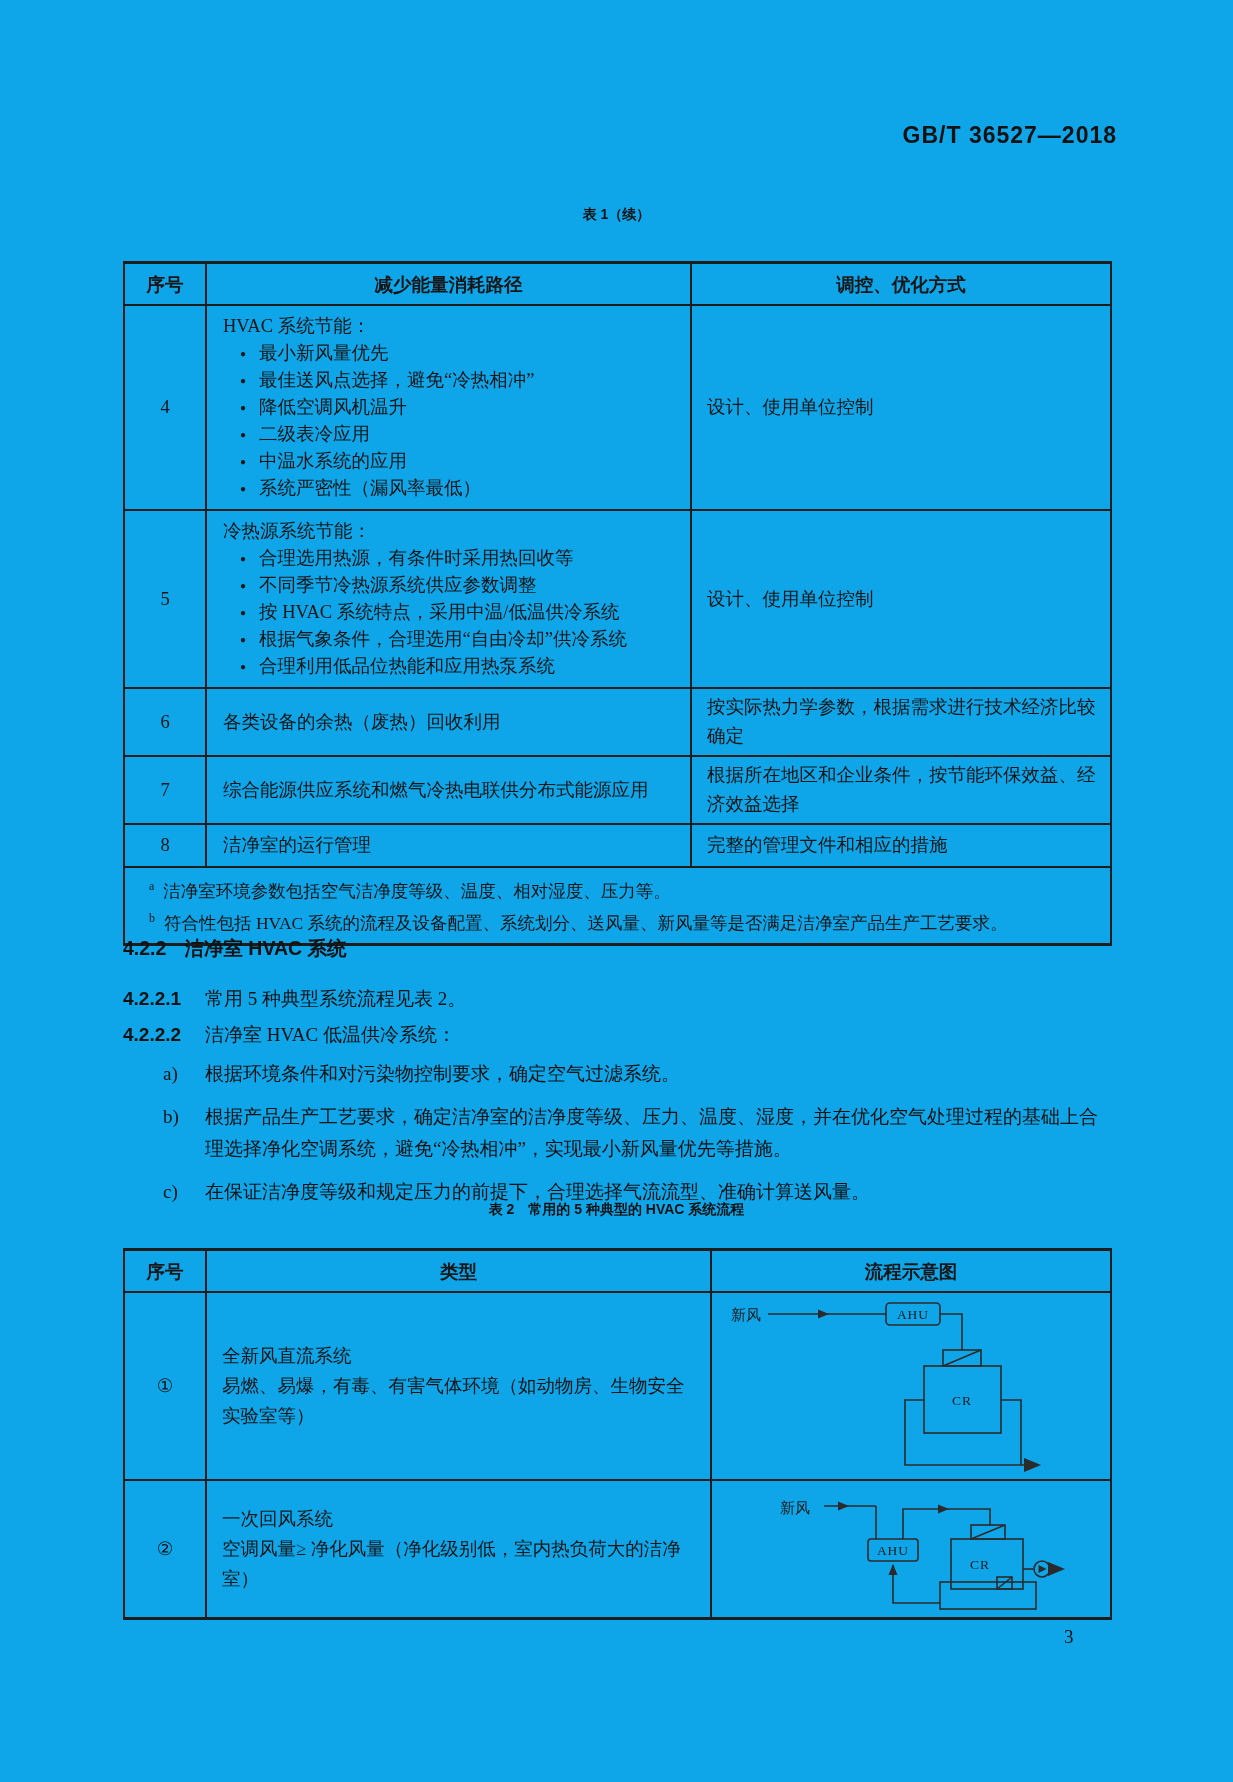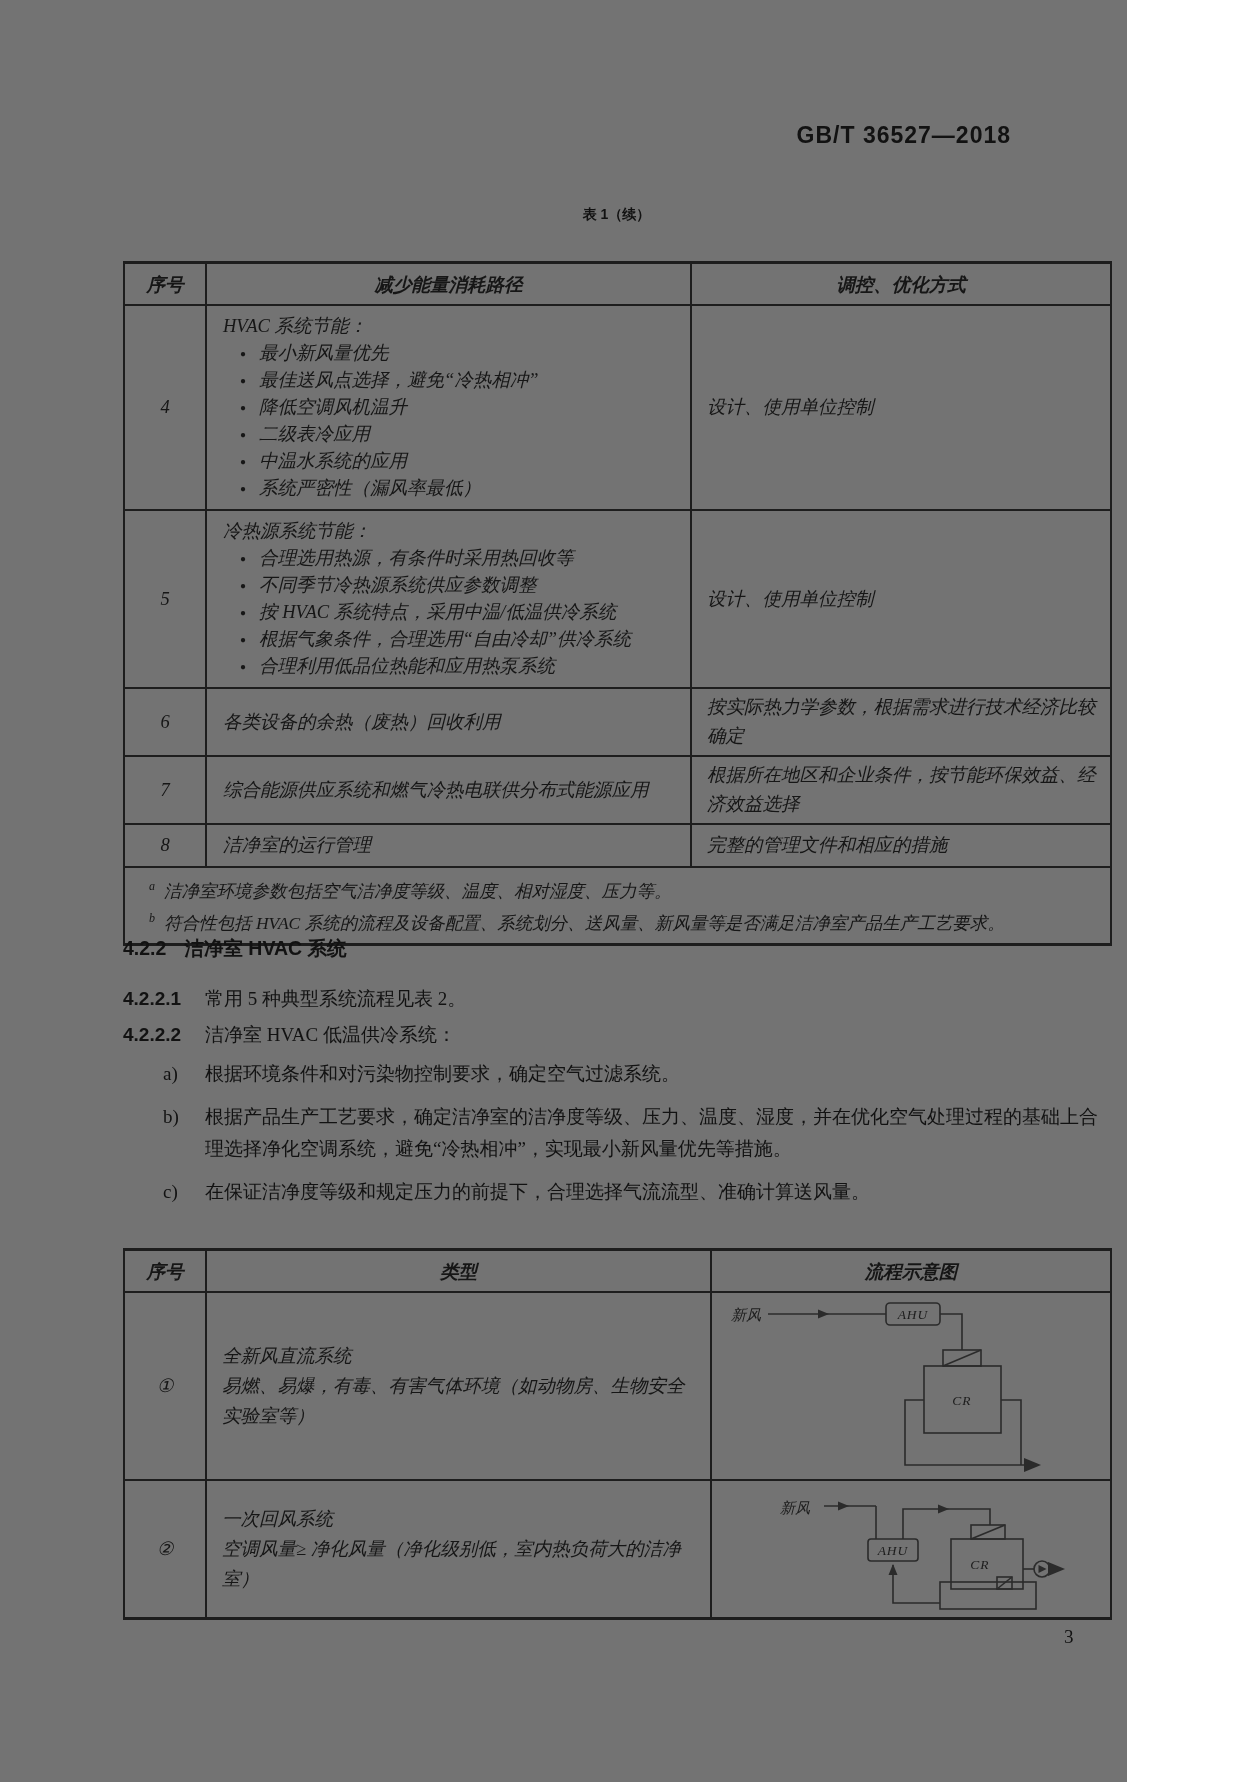--- a/index.html
+++ b/index.html
@@ -1,37 +1,37 @@
 <!DOCTYPE html>
 <html><head>
 <meta charset="utf-8">
 <style>
   html,body { margin:0; padding:0; background:#ffffff; }
   .page {
-    position:relative; width:1127px; height:1782px; background:#737373;
+    position:relative; width:1233px; height:1782px; background:#0ea5e9;
     color:#121212; font-family:"Liberation Serif","DejaVu Serif",serif;
     overflow:hidden;
   }
   .doc-header {
     position:absolute; top:122px; left:0; right:116px; text-align:right;
     font-family:"Liberation Sans","DejaVu Sans",sans-serif;
     font-weight:700; font-size:23px; letter-spacing:1px;
   }
   .tbl-title {
     position:absolute; left:123px; width:987px; text-align:center;
     font-family:"Liberation Sans","DejaVu Sans",sans-serif;
     font-weight:700; font-size:14px;
   }
   .t1-title { top:206px; }
   .t2-title { top:1201px; }
 
   .doc-table {
     position:absolute; left:123px; width:987px;
     border-collapse:collapse; table-layout:fixed;
-    font-size:18.5px; color:#161616;font-style:italic;
+    font-size:18.5px; color:#161616;
   }
   .t1 { top:261px; }
   .t2 { top:1248px; }
   .doc-table, .doc-table th, .doc-table td { border:2px solid #1d1d1d; }
   .doc-table { border-top-width:3px; border-bottom-width:3.5px; }
   .doc-table th {
     font-family:"Liberation Sans","DejaVu Sans",sans-serif;
     font-weight:700; font-size:18.5px; height:36px; padding:2px 4px;
   }
   td.numcell { text-align:center; vertical-align:middle; padding:2px; }
@@ -157,20 +157,21 @@
     <div class="point">
       <span class="pmark">b)</span>
       <span class="ptext">根据产品生产工艺要求，确定洁净室的洁净度等级、压力、温度、湿度，并在优化空气处理过程的基础上合理选择净化空调系统，避免“冷热相冲”，实现最小新风量优先等措施。</span>
     </div>
     <div class="point">
       <span class="pmark">c)</span>
       <span class="ptext">在保证洁净度等级和规定压力的前提下，合理选择气流流型、准确计算送风量。</span>
     </div>
   </div>
 
+  <div class="tbl-title t2-title">表 2　常用的 5 种典型的 HVAC 系统流程</div>
 
   <table class="doc-table t2">
     <colgroup>
         <col style="width:82px">
         <col style="width:505px">
         <col style="width:400px">
       </colgroup>
     <thead>
       <tr>
         <th>序号</th>

